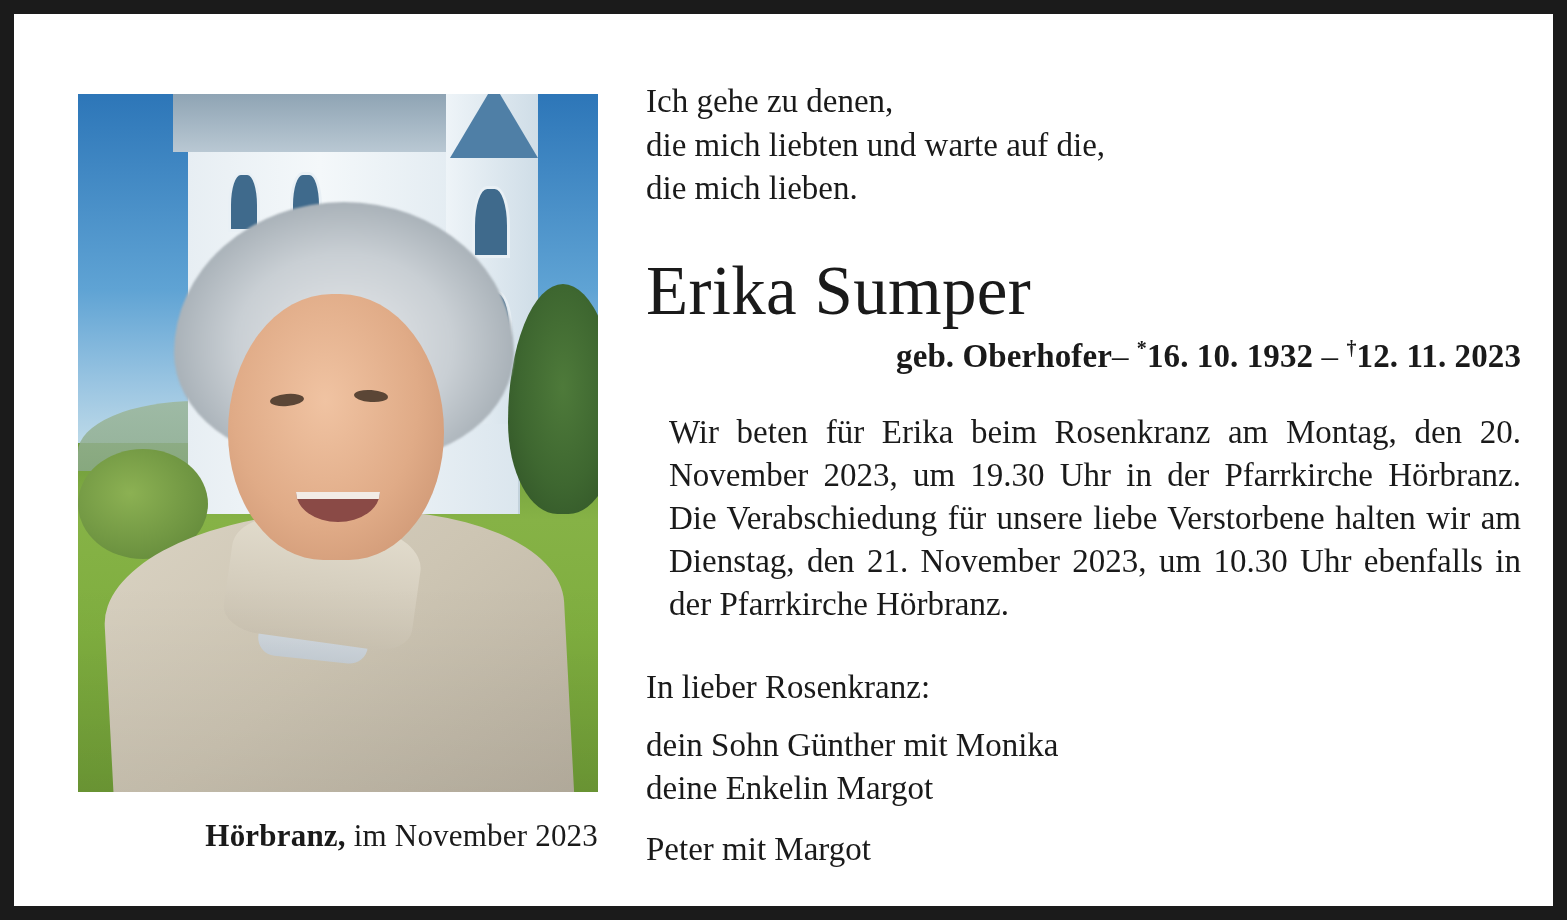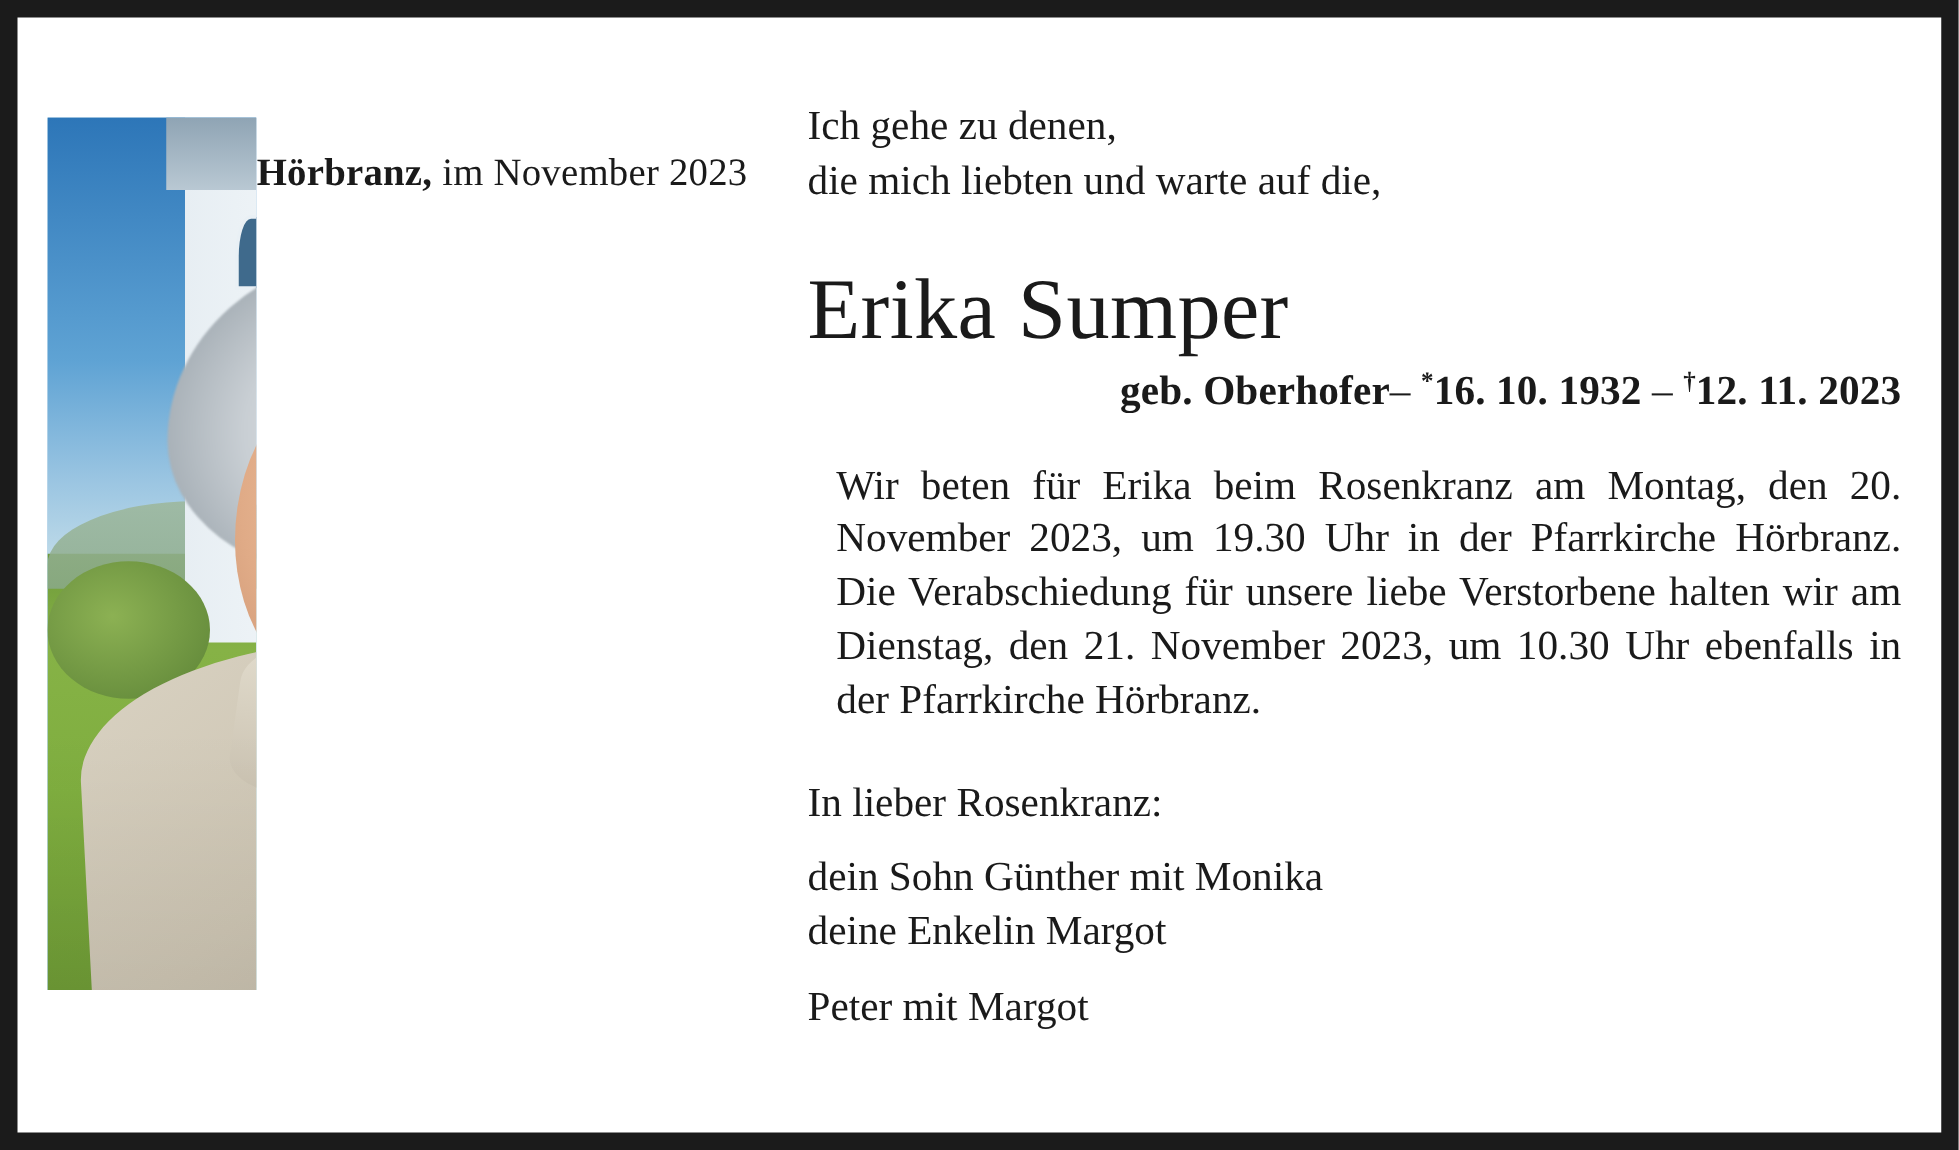--- a/index.html
+++ b/index.html
@@ -29,22 +29,22 @@
     box-sizing: border-box;
     display: flex;
     flex-direction: row;
     padding: 18px 22px 18px 24px;
   }
   
   .left-col {
     width: 560px;
     flex: 0 0 560px;
     display: flex;
-    flex-direction: row;
-    align-items: flex-start;
+    flex-direction: column;
+    align-items: flex-end;
     padding-top: 62px;
   }
   .photo-frame {
     width: 520px;
     height: 698px;
     position: relative;
     overflow: hidden;
     background: #7fb3d8;
   }
   
@@ -307,20 +307,21 @@
         <b>Hörbranz,</b><span> im November 2023</span>
       </div>
 
     </div>
 
     <div class="right-col">
 
       <div class="motto">
         <div>Ich gehe zu denen,</div>
         <div>die mich liebten und warte auf die,</div>
+        <div>die mich lieben.</div>
       </div>
 
       <div class="name">Erika Sumper</div>
 
       <div class="dates">
         <span>geb. Oberhofer</span><span class="light">–</span>&nbsp;<sup>*</sup><span>16. 10. 1932</span>&nbsp;<span class="light">–</span>&nbsp;<sup>†</sup><span>12. 11. 2023</span>
       </div>
 
       <div class="body-text">Wir beten für Erika beim Rosenkranz am Montag, den 20. November 2023, um 19.30 Uhr in der Pfarrkirche Hörbranz. Die Verabschiedung für unsere liebe Verstorbene halten wir am Dienstag, den 21. November 2023, um 10.30 Uhr ebenfalls in der Pfarrkirche Hörbranz.</div>
 

